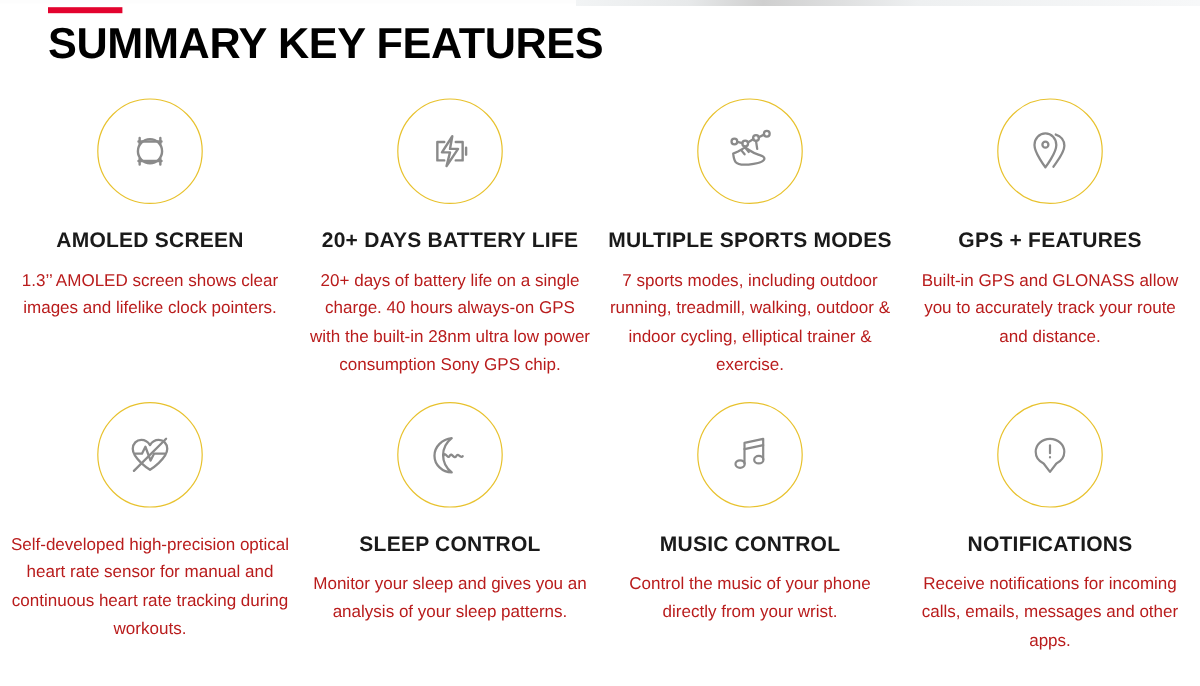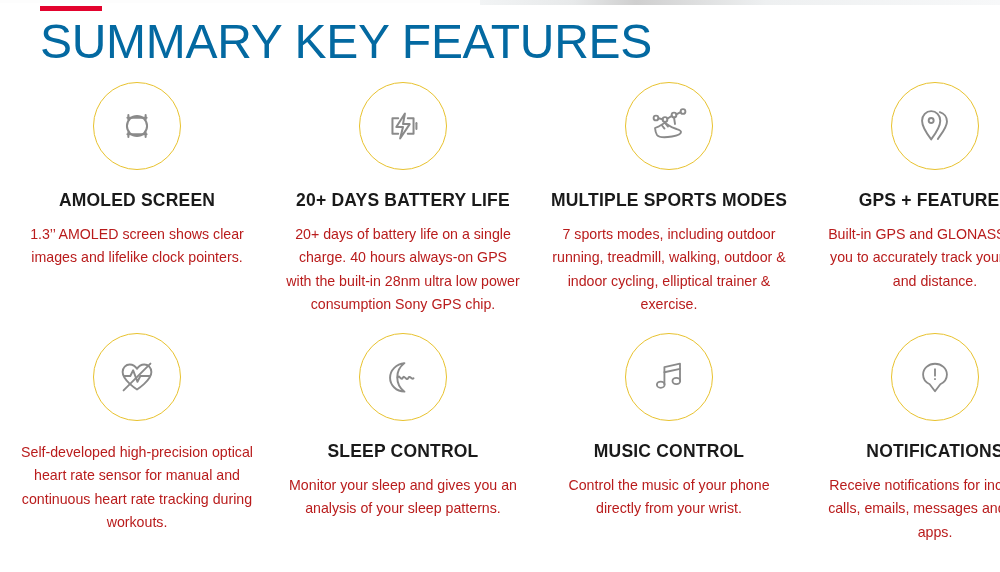--- a/index.html
+++ b/index.html
@@ -38,39 +38,38 @@
     left: 40px;
   }
   .accent-bar {
     width: 62px;
     height: 5px;
     background: #E3032E;
     margin-top: 6px;
     margin-bottom: 6px;
   }
   .page-title {
-    font-size: 48px;
-    font-weight: normal;
-    color: #0369a1;
+    font-size: 36px;
+    font-weight: bold;
+    color: #000000;
     letter-spacing: -0.3px;
     line-height: 1.05;
     margin: 0;
     white-space: nowrap;
   }
 
   .grid {
     position: absolute;
     top: 82px;
-    left: 12px;
+    left: 0;
     width: 896px;
     display: grid;
     grid-template-columns: repeat(4, 250px);
     grid-template-rows: auto auto;
     row-gap: 18px;
-    gap: 16px;
   }
   .cell {
     width: 250px;
     box-sizing: border-box;
     padding: 0 8px;
     text-align: center;
     display: flex;
     flex-direction: column;
     align-items: center;
   }

